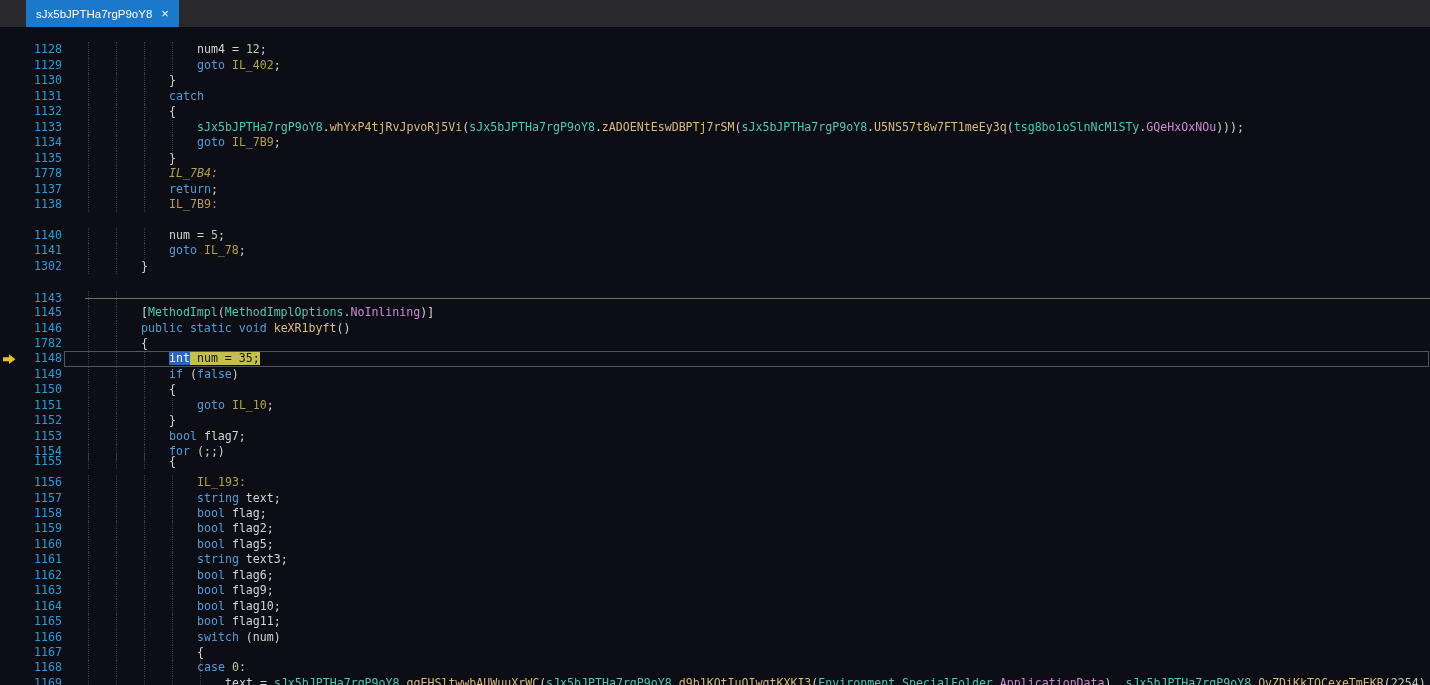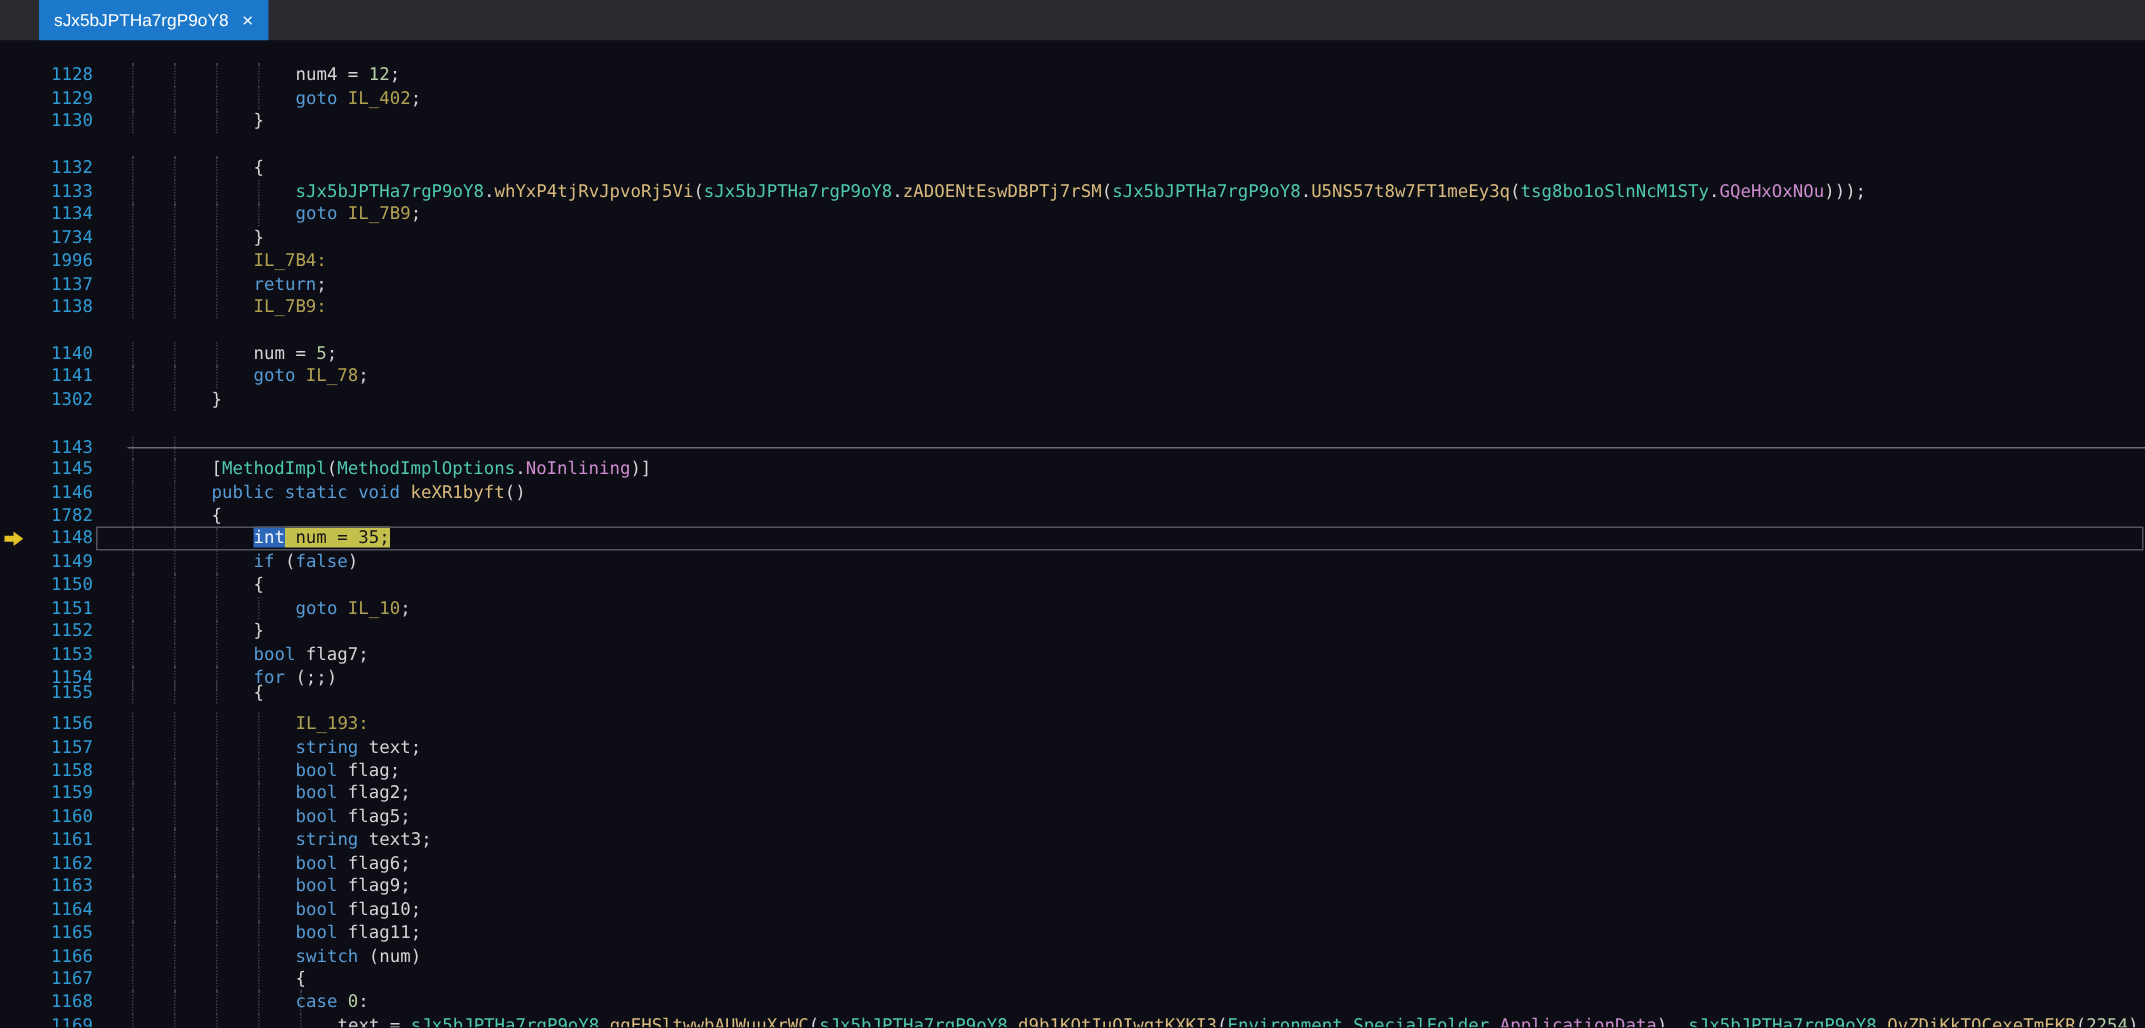--- a/index.html
+++ b/index.html
@@ -80,25 +80,26 @@
   <div class="tabbar">
     <div class="tab">
       <span class="tab-title">sJx5bJPTHa7rgP9oY8</span>
       <span class="tab-close">×</span>
     </div>
   </div>
   <div class="editor" id="editor">
       <div class="line" style="top: 15.45px;"><span class="glyph"></span><span class="ln">1128</span><span class="guide" style="left: 88px;"></span><span class="guide" style="left: 116px;"></span><span class="guide" style="left: 144px;"></span><span class="guide" style="left: 172px;"></span><span class="code" style="left: 197px;"><span style="color: rgb(212, 212, 212);">num4 = </span><span style="color: rgb(181, 206, 168);">12</span><span style="color: rgb(212, 212, 212);">;</span></span></div>
       <div class="line" style="top: 30.9px;"><span class="glyph"></span><span class="ln">1129</span><span class="guide" style="left: 88px;"></span><span class="guide" style="left: 116px;"></span><span class="guide" style="left: 144px;"></span><span class="guide" style="left: 172px;"></span><span class="code" style="left: 197px;"><span style="color: rgb(86, 156, 214);">goto</span><span style="color: rgb(212, 212, 212);"> </span><span style="color: rgb(175, 160, 82);">IL_402</span><span style="color: rgb(212, 212, 212);">;</span></span></div>
       <div class="line" style="top: 46.35px;"><span class="glyph"></span><span class="ln">1130</span><span class="guide" style="left: 88px;"></span><span class="guide" style="left: 116px;"></span><span class="guide" style="left: 144px;"></span><span class="code" style="left: 169px;"><span style="color: rgb(212, 212, 212);">}</span></span></div>
+      <div class="line" style="top: 61.8px;"><span class="glyph"></span><span class="ln">1131</span><span class="guide" style="left: 88px;"></span><span class="guide" style="left: 116px;"></span><span class="guide" style="left: 144px;"></span><span class="code" style="left: 169px;"><span style="color: rgb(86, 156, 214);">catch</span></span></div>
       <div class="line" style="top: 77.25px;"><span class="glyph"></span><span class="ln">1132</span><span class="guide" style="left: 88px;"></span><span class="guide" style="left: 116px;"></span><span class="guide" style="left: 144px;"></span><span class="code" style="left: 169px;"><span style="color: rgb(212, 212, 212);">{</span></span></div>
       <div class="line" style="top: 92.7px;"><span class="glyph"></span><span class="ln">1133</span><span class="guide" style="left: 88px;"></span><span class="guide" style="left: 116px;"></span><span class="guide" style="left: 144px;"></span><span class="guide" style="left: 172px;"></span><span class="code" style="left: 197px;"><span style="color: rgb(78, 201, 176);">sJx5bJPTHa7rgP9oY8</span><span style="color: rgb(212, 212, 212);">.</span><span style="color: rgb(216, 186, 124);">whYxP4tjRvJpvoRj5Vi</span><span style="color: rgb(212, 212, 212);">(</span><span style="color: rgb(78, 201, 176);">sJx5bJPTHa7rgP9oY8</span><span style="color: rgb(212, 212, 212);">.</span><span style="color: rgb(216, 186, 124);">zADOENtEswDBPTj7rSM</span><span style="color: rgb(212, 212, 212);">(</span><span style="color: rgb(78, 201, 176);">sJx5bJPTHa7rgP9oY8</span><span style="color: rgb(212, 212, 212);">.</span><span style="color: rgb(216, 186, 124);">U5NS57t8w7FT1meEy3q</span><span style="color: rgb(212, 212, 212);">(</span><span style="color: rgb(78, 201, 176);">tsg8bo1oSlnNcM1STy</span><span style="color: rgb(212, 212, 212);">.</span><span style="color: rgb(206, 139, 206);">GQeHxOxNOu</span><span style="color: rgb(212, 212, 212);">)));</span></span></div>
       <div class="line" style="top: 108.15px;"><span class="glyph"></span><span class="ln">1134</span><span class="guide" style="left: 88px;"></span><span class="guide" style="left: 116px;"></span><span class="guide" style="left: 144px;"></span><span class="guide" style="left: 172px;"></span><span class="code" style="left: 197px;"><span style="color: rgb(86, 156, 214);">goto</span><span style="color: rgb(212, 212, 212);"> </span><span style="color: rgb(175, 160, 82);">IL_7B9</span><span style="color: rgb(212, 212, 212);">;</span></span></div>
-      <div class="line" style="top: 123.6px;"><span class="glyph"></span><span class="ln">1734</span><span class="guide" style="left: 88px;"></span><span class="guide" style="left: 116px;"></span><span class="guide" style="left: 144px;"></span><span class="code" style="left: 169px;"><span style="color: rgb(212, 212, 212);">}</span></span></div>
-      <div class="line" style="top: 139.05px;"><span class="glyph"></span><span class="ln">1996</span><span class="guide" style="left: 88px;"></span><span class="guide" style="left: 116px;"></span><span class="guide" style="left: 144px;"></span><span class="code" style="left: 169px;"><span style="color: rgb(175, 160, 82);">IL_7B4:</span></span></div>
+      <div class="line" style="top: 123.6px;"><span class="glyph"></span><span class="ln">1135</span><span class="guide" style="left: 88px;"></span><span class="guide" style="left: 116px;"></span><span class="guide" style="left: 144px;"></span><span class="code" style="left: 169px;"><span style="color: rgb(212, 212, 212);">}</span></span></div>
+      <div class="line" style="top: 139.05px;"><span class="glyph"></span><span class="ln">1778</span><span class="guide" style="left: 88px;"></span><span class="guide" style="left: 116px;"></span><span class="guide" style="left: 144px;"></span><span class="code" style="left: 169px; font-style: italic;"><span style="color: rgb(175, 160, 82);">IL_7B4:</span></span></div>
       <div class="line" style="top: 154.5px;"><span class="glyph"></span><span class="ln">1137</span><span class="guide" style="left: 88px;"></span><span class="guide" style="left: 116px;"></span><span class="guide" style="left: 144px;"></span><span class="code" style="left: 169px;"><span style="color: rgb(86, 156, 214);">return</span><span style="color: rgb(212, 212, 212);">;</span></span></div>
       <div class="line" style="top: 169.95px;"><span class="glyph"></span><span class="ln">1138</span><span class="guide" style="left: 88px;"></span><span class="guide" style="left: 116px;"></span><span class="guide" style="left: 144px;"></span><span class="code" style="left: 169px;"><span style="color: rgb(175, 160, 82);">IL_7B9:</span></span></div>
       <div class="line" style="top: 200.85px;"><span class="glyph"></span><span class="ln">1140</span><span class="guide" style="left: 88px;"></span><span class="guide" style="left: 116px;"></span><span class="guide" style="left: 144px;"></span><span class="code" style="left: 169px;"><span style="color: rgb(212, 212, 212);">num = </span><span style="color: rgb(181, 206, 168);">5</span><span style="color: rgb(212, 212, 212);">;</span></span></div>
       <div class="line" style="top: 216.3px;"><span class="glyph"></span><span class="ln">1141</span><span class="guide" style="left: 88px;"></span><span class="guide" style="left: 116px;"></span><span class="guide" style="left: 144px;"></span><span class="code" style="left: 169px;"><span style="color: rgb(86, 156, 214);">goto</span><span style="color: rgb(212, 212, 212);"> </span><span style="color: rgb(175, 160, 82);">IL_78</span><span style="color: rgb(212, 212, 212);">;</span></span></div>
       <div class="line" style="top: 231.75px;"><span class="glyph"></span><span class="ln">1302</span><span class="guide" style="left: 88px;"></span><span class="guide" style="left: 116px;"></span><span class="code" style="left: 141px;"><span style="color: rgb(212, 212, 212);">}</span></span></div>
       <div class="line" style="top: 264px;"><span class="glyph"></span><span class="ln">1143</span><span class="guide" style="left: 88px;"></span><span class="guide" style="left: 116px;"></span><span class="code" style="left: 85px;"></span><span class="separator"></span></div>
       <div class="line" style="top: 278.1px;"><span class="glyph"></span><span class="ln">1145</span><span class="guide" style="left: 88px;"></span><span class="guide" style="left: 116px;"></span><span class="code" style="left: 141px;"><span style="color: rgb(212, 212, 212);">[</span><span style="color: rgb(78, 201, 176);">MethodImpl</span><span style="color: rgb(212, 212, 212);">(</span><span style="color: rgb(78, 201, 176);">MethodImplOptions</span><span style="color: rgb(212, 212, 212);">.</span><span style="color: rgb(206, 139, 206);">NoInlining</span><span style="color: rgb(212, 212, 212);">)]</span></span></div>
       <div class="line" style="top: 293.55px;"><span class="glyph"></span><span class="ln">1146</span><span class="guide" style="left: 88px;"></span><span class="guide" style="left: 116px;"></span><span class="code" style="left: 141px;"><span style="color: rgb(86, 156, 214);">public</span><span style="color: rgb(212, 212, 212);"> </span><span style="color: rgb(86, 156, 214);">static</span><span style="color: rgb(212, 212, 212);"> </span><span style="color: rgb(86, 156, 214);">void</span><span style="color: rgb(212, 212, 212);"> </span><span style="color: rgb(216, 186, 124);">keXR1byft</span><span style="color: rgb(212, 212, 212);">()</span></span></div>
       <div class="line" style="top: 309px;"><span class="glyph"></span><span class="ln">1782</span><span class="guide" style="left: 88px;"></span><span class="guide" style="left: 116px;"></span><span class="code" style="left: 141px;"><span style="color: rgb(212, 212, 212);">{</span></span></div>
       <div class="line" style="top: 324.45px;"><span class="glyph"><span class="arrow"></span></span><span class="ln">1148</span><span class="guide" style="left: 88px;"></span><span class="guide" style="left: 116px;"></span><span class="guide" style="left: 144px;"></span><span class="code" style="left: 169px;"><span style="background: rgb(43, 102, 184); color: rgb(242, 246, 252);">int</span><span style="background: rgb(197, 192, 75); color: rgb(20, 20, 28);"> num = 35;</span></span><span class="curline-border"></span></div>

